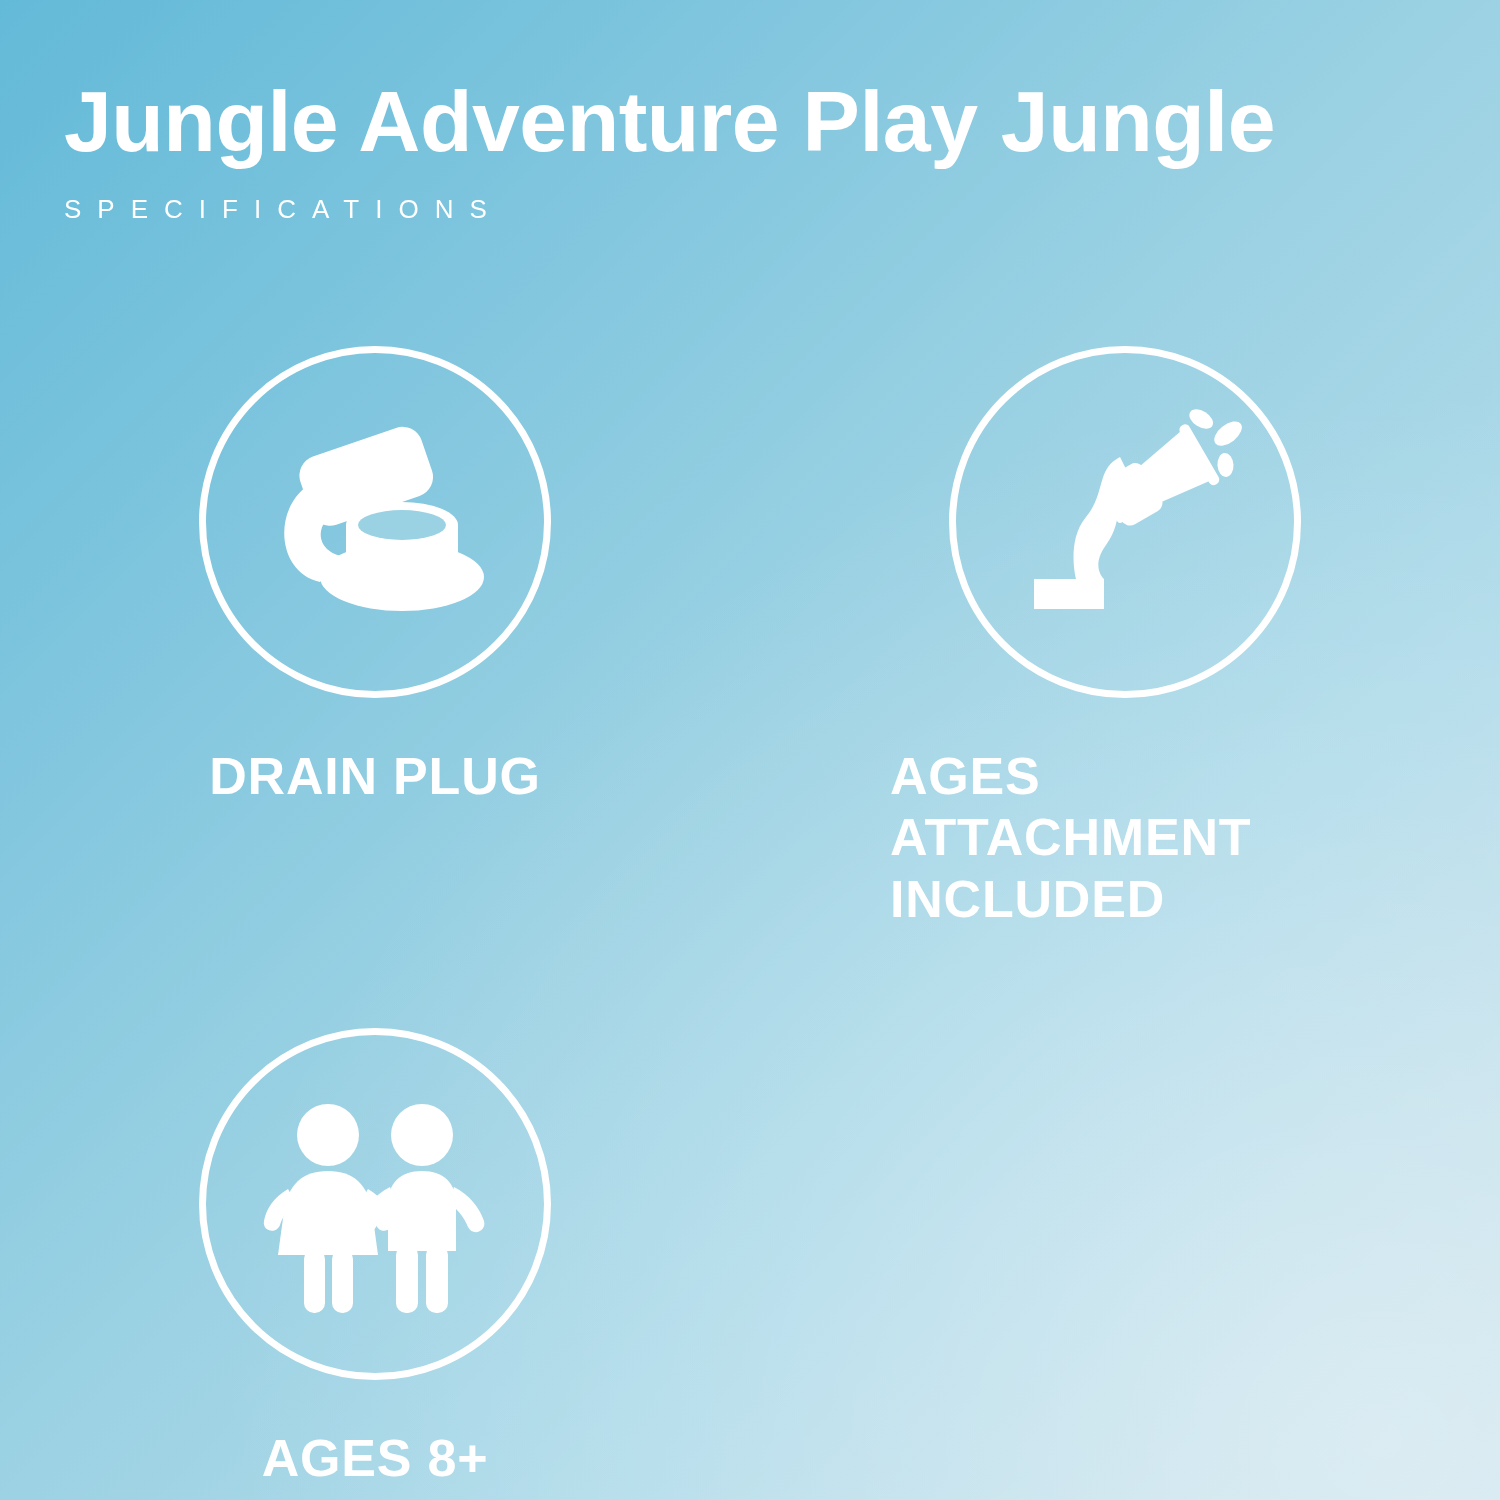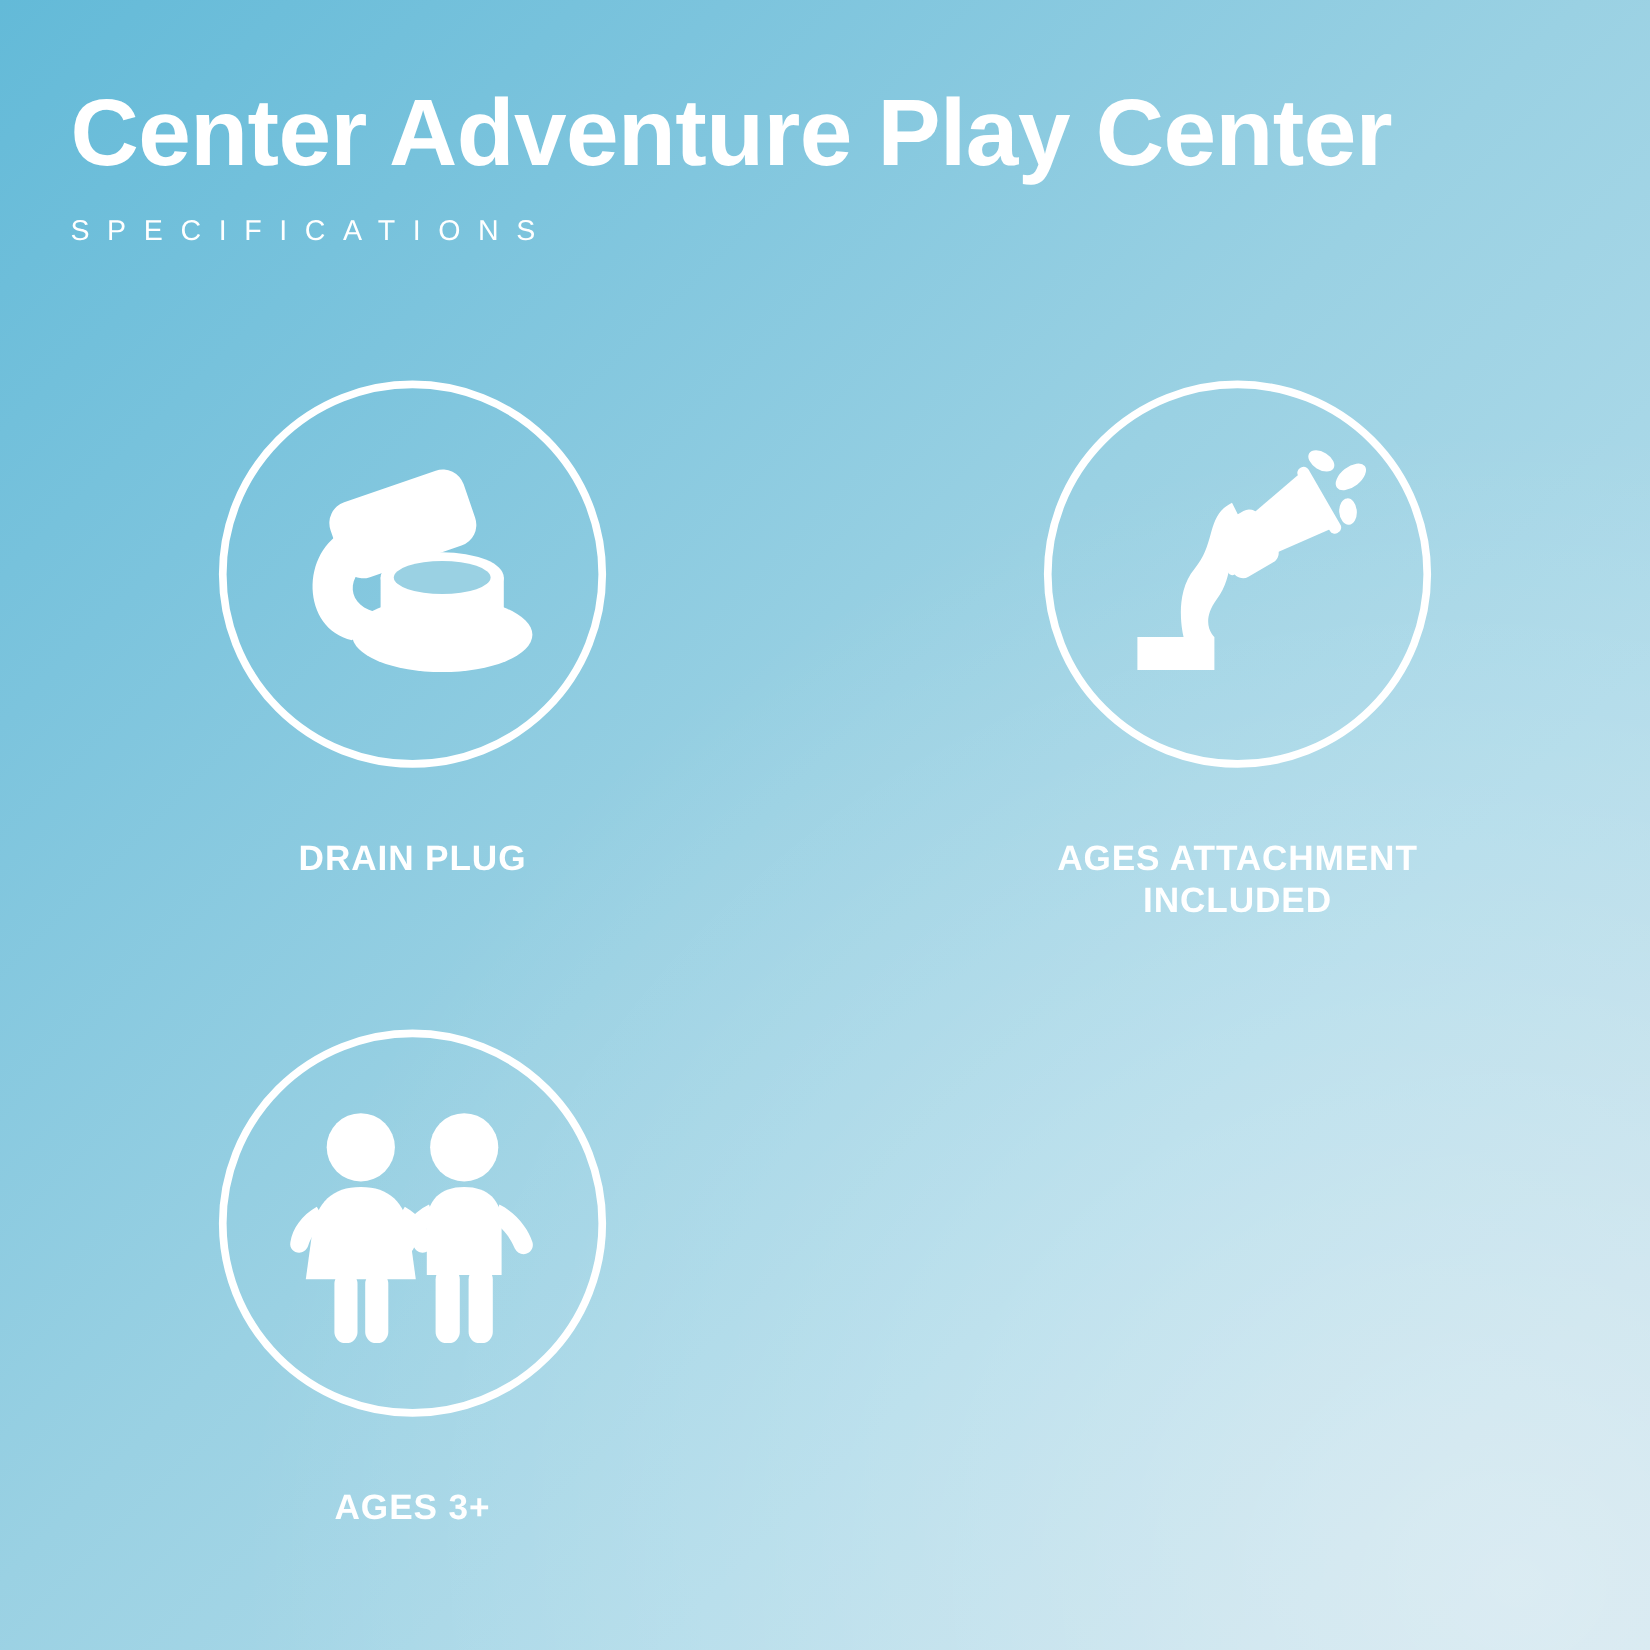--- a/index.html
+++ b/index.html
@@ -81,37 +81,36 @@
     border-radius:50%;
     border:7px solid #ffffff;
     display:flex;
     align-items:center;
     justify-content:center;
     position:relative;
   }
   .icon-ring svg { display:block; }
 
   .spec-label {
-    margin-top:64px;
+    margin-top:48px;
     color:#ffffff;
-    font-size:32px;
+    font-size:52px;
     font-weight:700;
     letter-spacing:0.8px;
-    text-align:center;
     line-height:1.18;
     max-width:470px;
   }
 </style>
 </head>
 <body>
 
 <div id="spec-sheet">
 
   <div class="header">
-    <div class="title">Center Adventure Play Center</div>
+    <div class="title">Jungle Adventure Play Jungle</div>
     <div class="subtitle">SPECIFICATIONS</div>
   </div>
 
   <div class="spec-grid">
 
     <div class="spec-cell">
       <div class="icon-ring">
         <span>
           <svg width="250" height="250" viewBox="0 0 250 250" fill="#ffffff">
 
@@ -218,17 +217,17 @@
             <path d="M204 108
                      C 220 116, 230 130, 234 142
                      C 237 152, 223 158, 218 148
                      C 214 138, 206 128, 198 124 z"></path>
 
             <rect x="146" y="166" width="22" height="68" rx="10"></rect>
             <rect x="176" y="166" width="22" height="68" rx="10"></rect>
           </svg>
         </span>
       </div>
-      <div class="spec-label">AGES 3+</div>
+      <div class="spec-label">AGES 8+</div>
     </div>
 
   </div>
 </div>
 
 </body></html>

